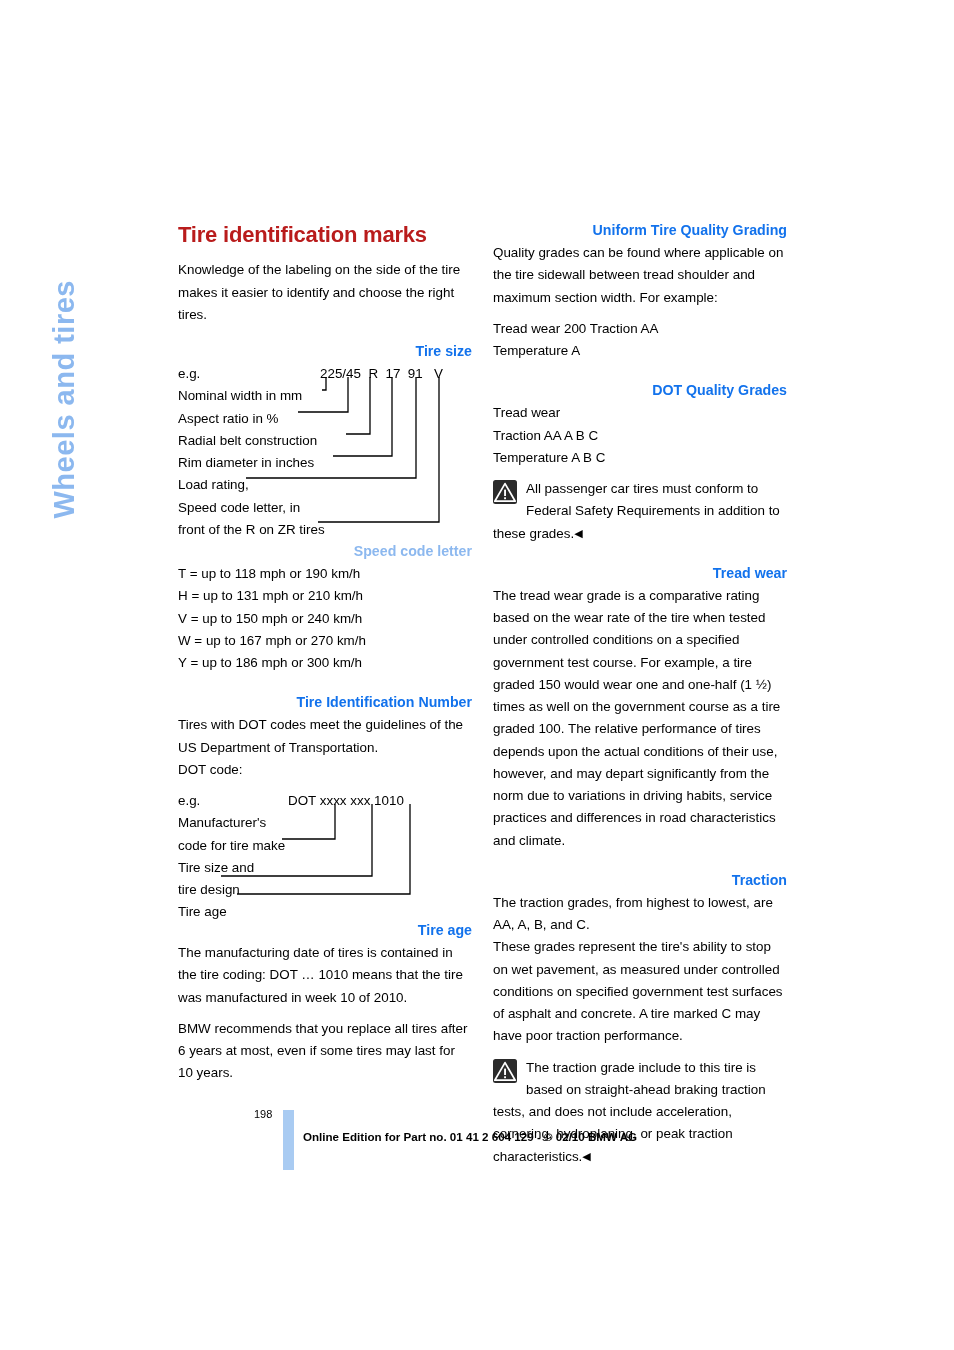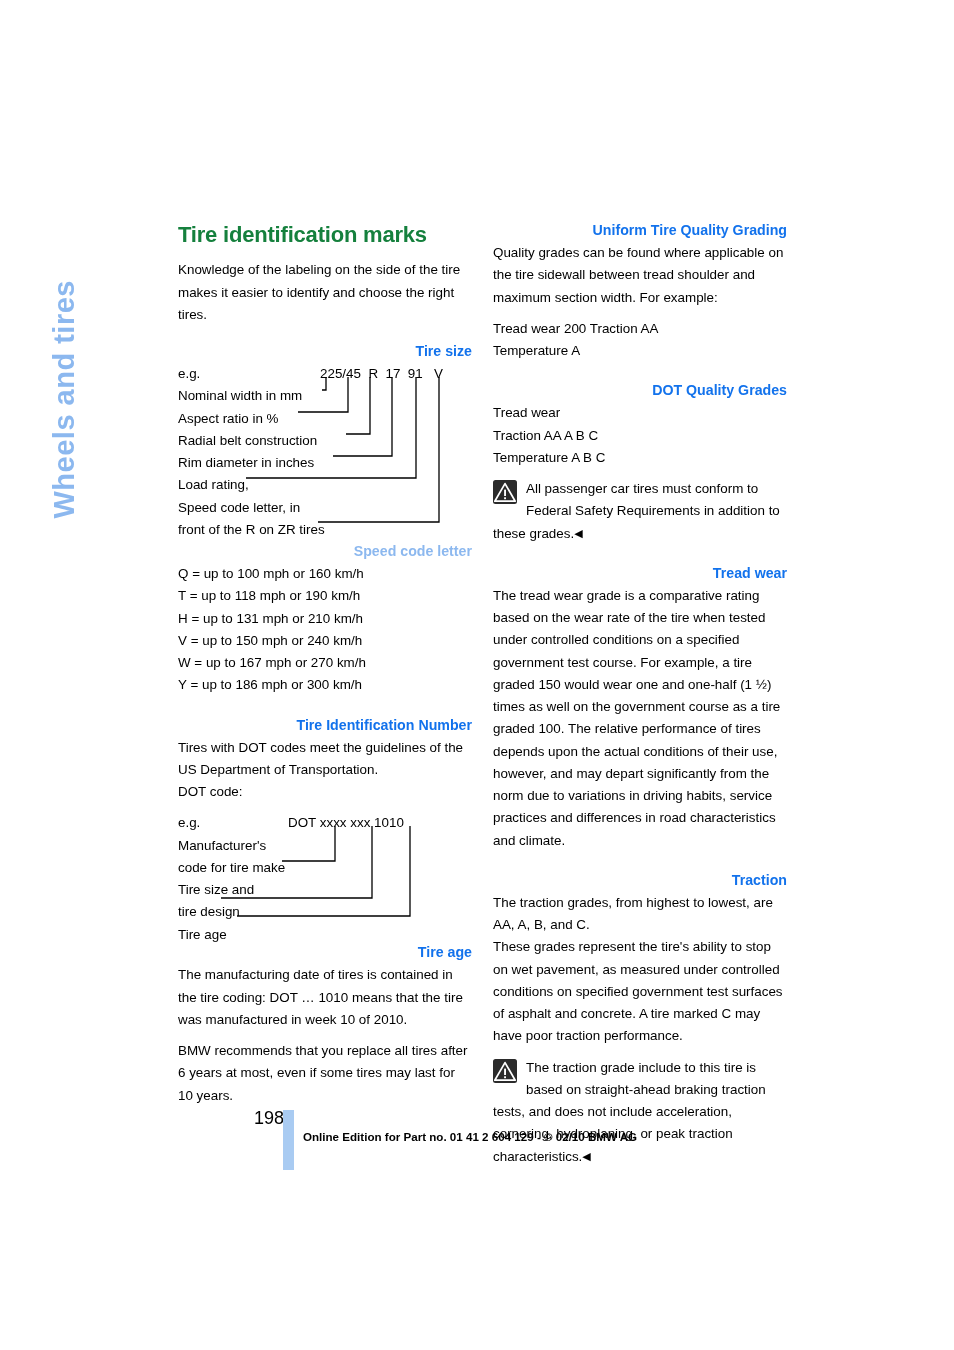--- a/index.html
+++ b/index.html
@@ -42,21 +42,21 @@
     width: 294px;
   }
   .col-left  { left: 178px; }
   .col-right { left: 493px; }
 
   
   h1.doc-title {
     margin: 0 0 12px 0;
     font-size: 22px;
     font-weight: bold;
-    color: #15803d;
+    color: #b91c1c;
     letter-spacing: -0.2px;
     line-height: 1.15;
   }
   h2.sec {
     margin: 20px 0 3px 0;
     font-size: 14.2px;
     font-weight: bold;
     color: #1272ec;
     line-height: 1.2;
     text-align: right;
@@ -111,21 +111,21 @@
     top: 0;
     overflow: visible;
     pointer-events: none;
   }
 
   
   .page-number {
     position: absolute;
     left: 254px;
     top: 1108px;
-    font-size: 18px;
+    font-size: 11px;
     color: #000;
   }
   .footer-bar {
     position: absolute;
     left: 283px;
     top: 1110px;
     width: 11px;
     height: 60px;
     background: #a9cbf2;
   }
@@ -181,21 +181,20 @@
       <div class="row">Radial belt construction</div>
       <div class="row">Rim diameter in inches</div>
       <div class="row">Load rating,</div>
       <div class="row">Speed code letter, in</div>
       <div class="row">front of the R on ZR tires</div>
     </div>
 
     <h2 class="sec light">Speed code letter</h2>
 
     <div class="lines">
-      <div>Q = up to 100 mph or 160 km/h</div>
       <div>T = up to 118 mph or 190 km/h</div>
       <div>H = up to 131 mph or 210 km/h</div>
       <div>V = up to 150 mph or 240 km/h</div>
       <div>W = up to 167 mph or 270 km/h</div>
       <div>Y = up to 186 mph or 300 km/h</div>
     </div>
 
     <h2 class="sec">Tire Identification Number</h2>
 
     <p class="body nogap">Tires with DOT codes meet the guidelines of the US Department of Transportation.</p>

